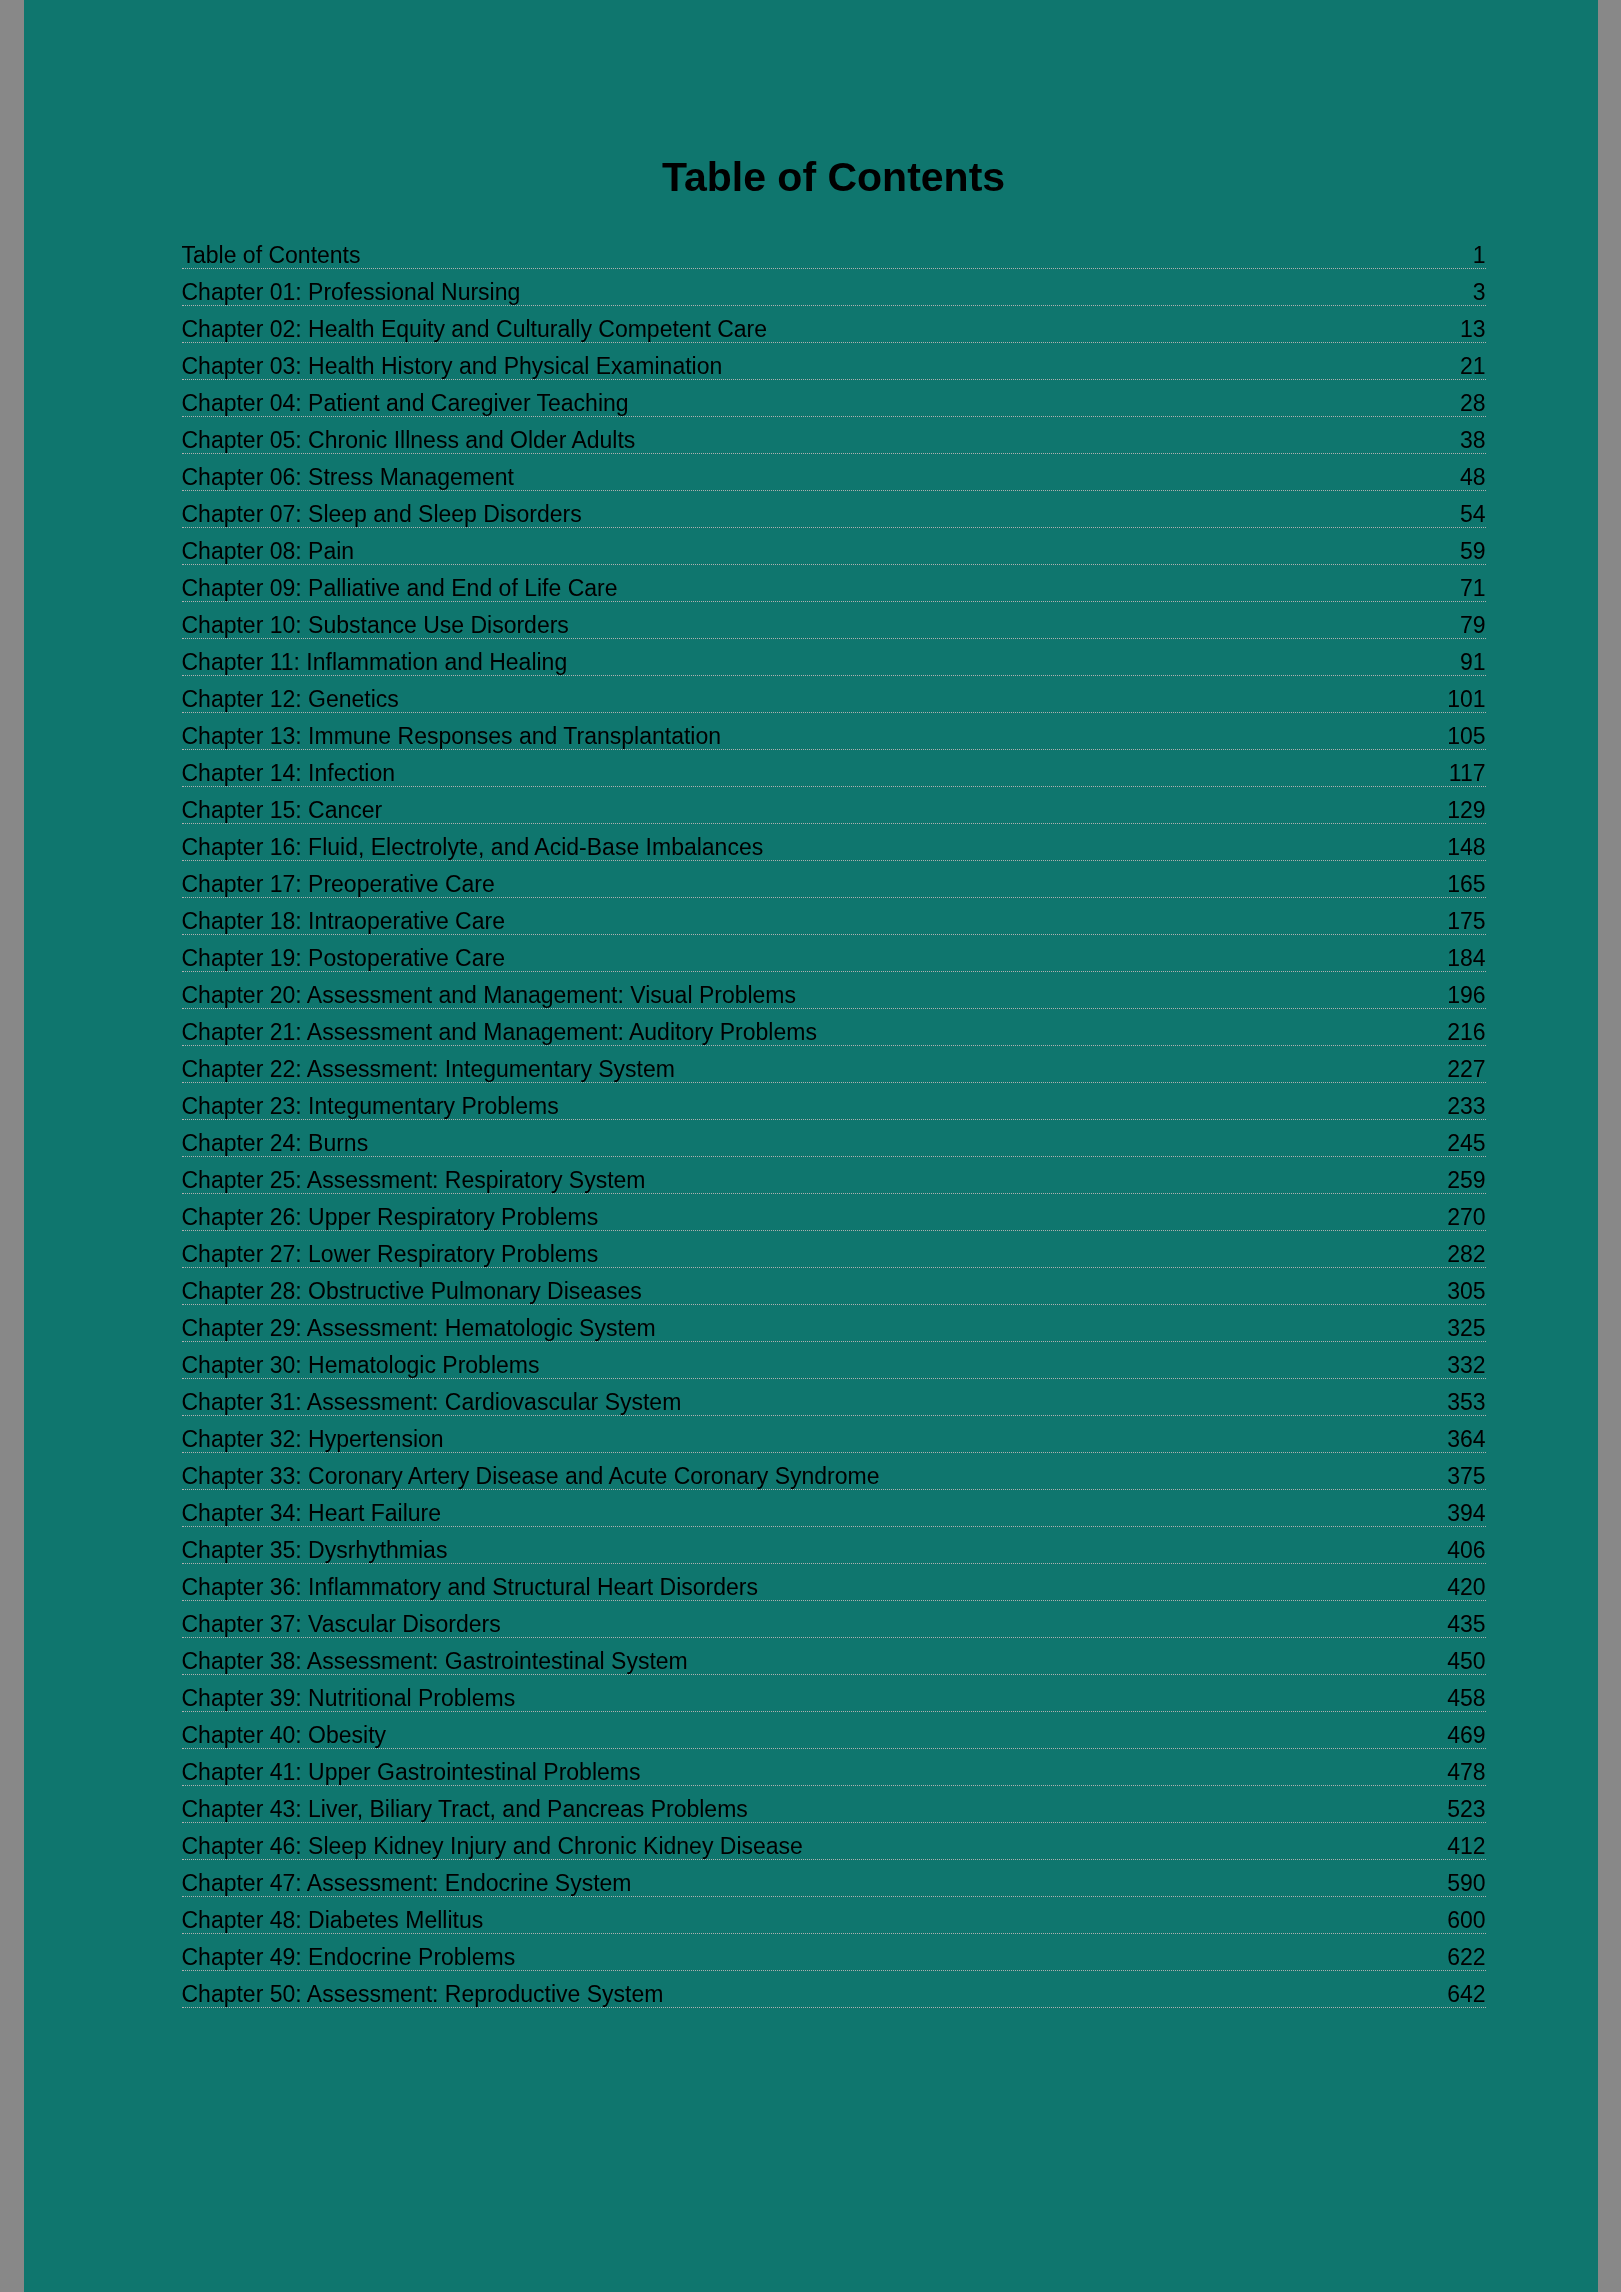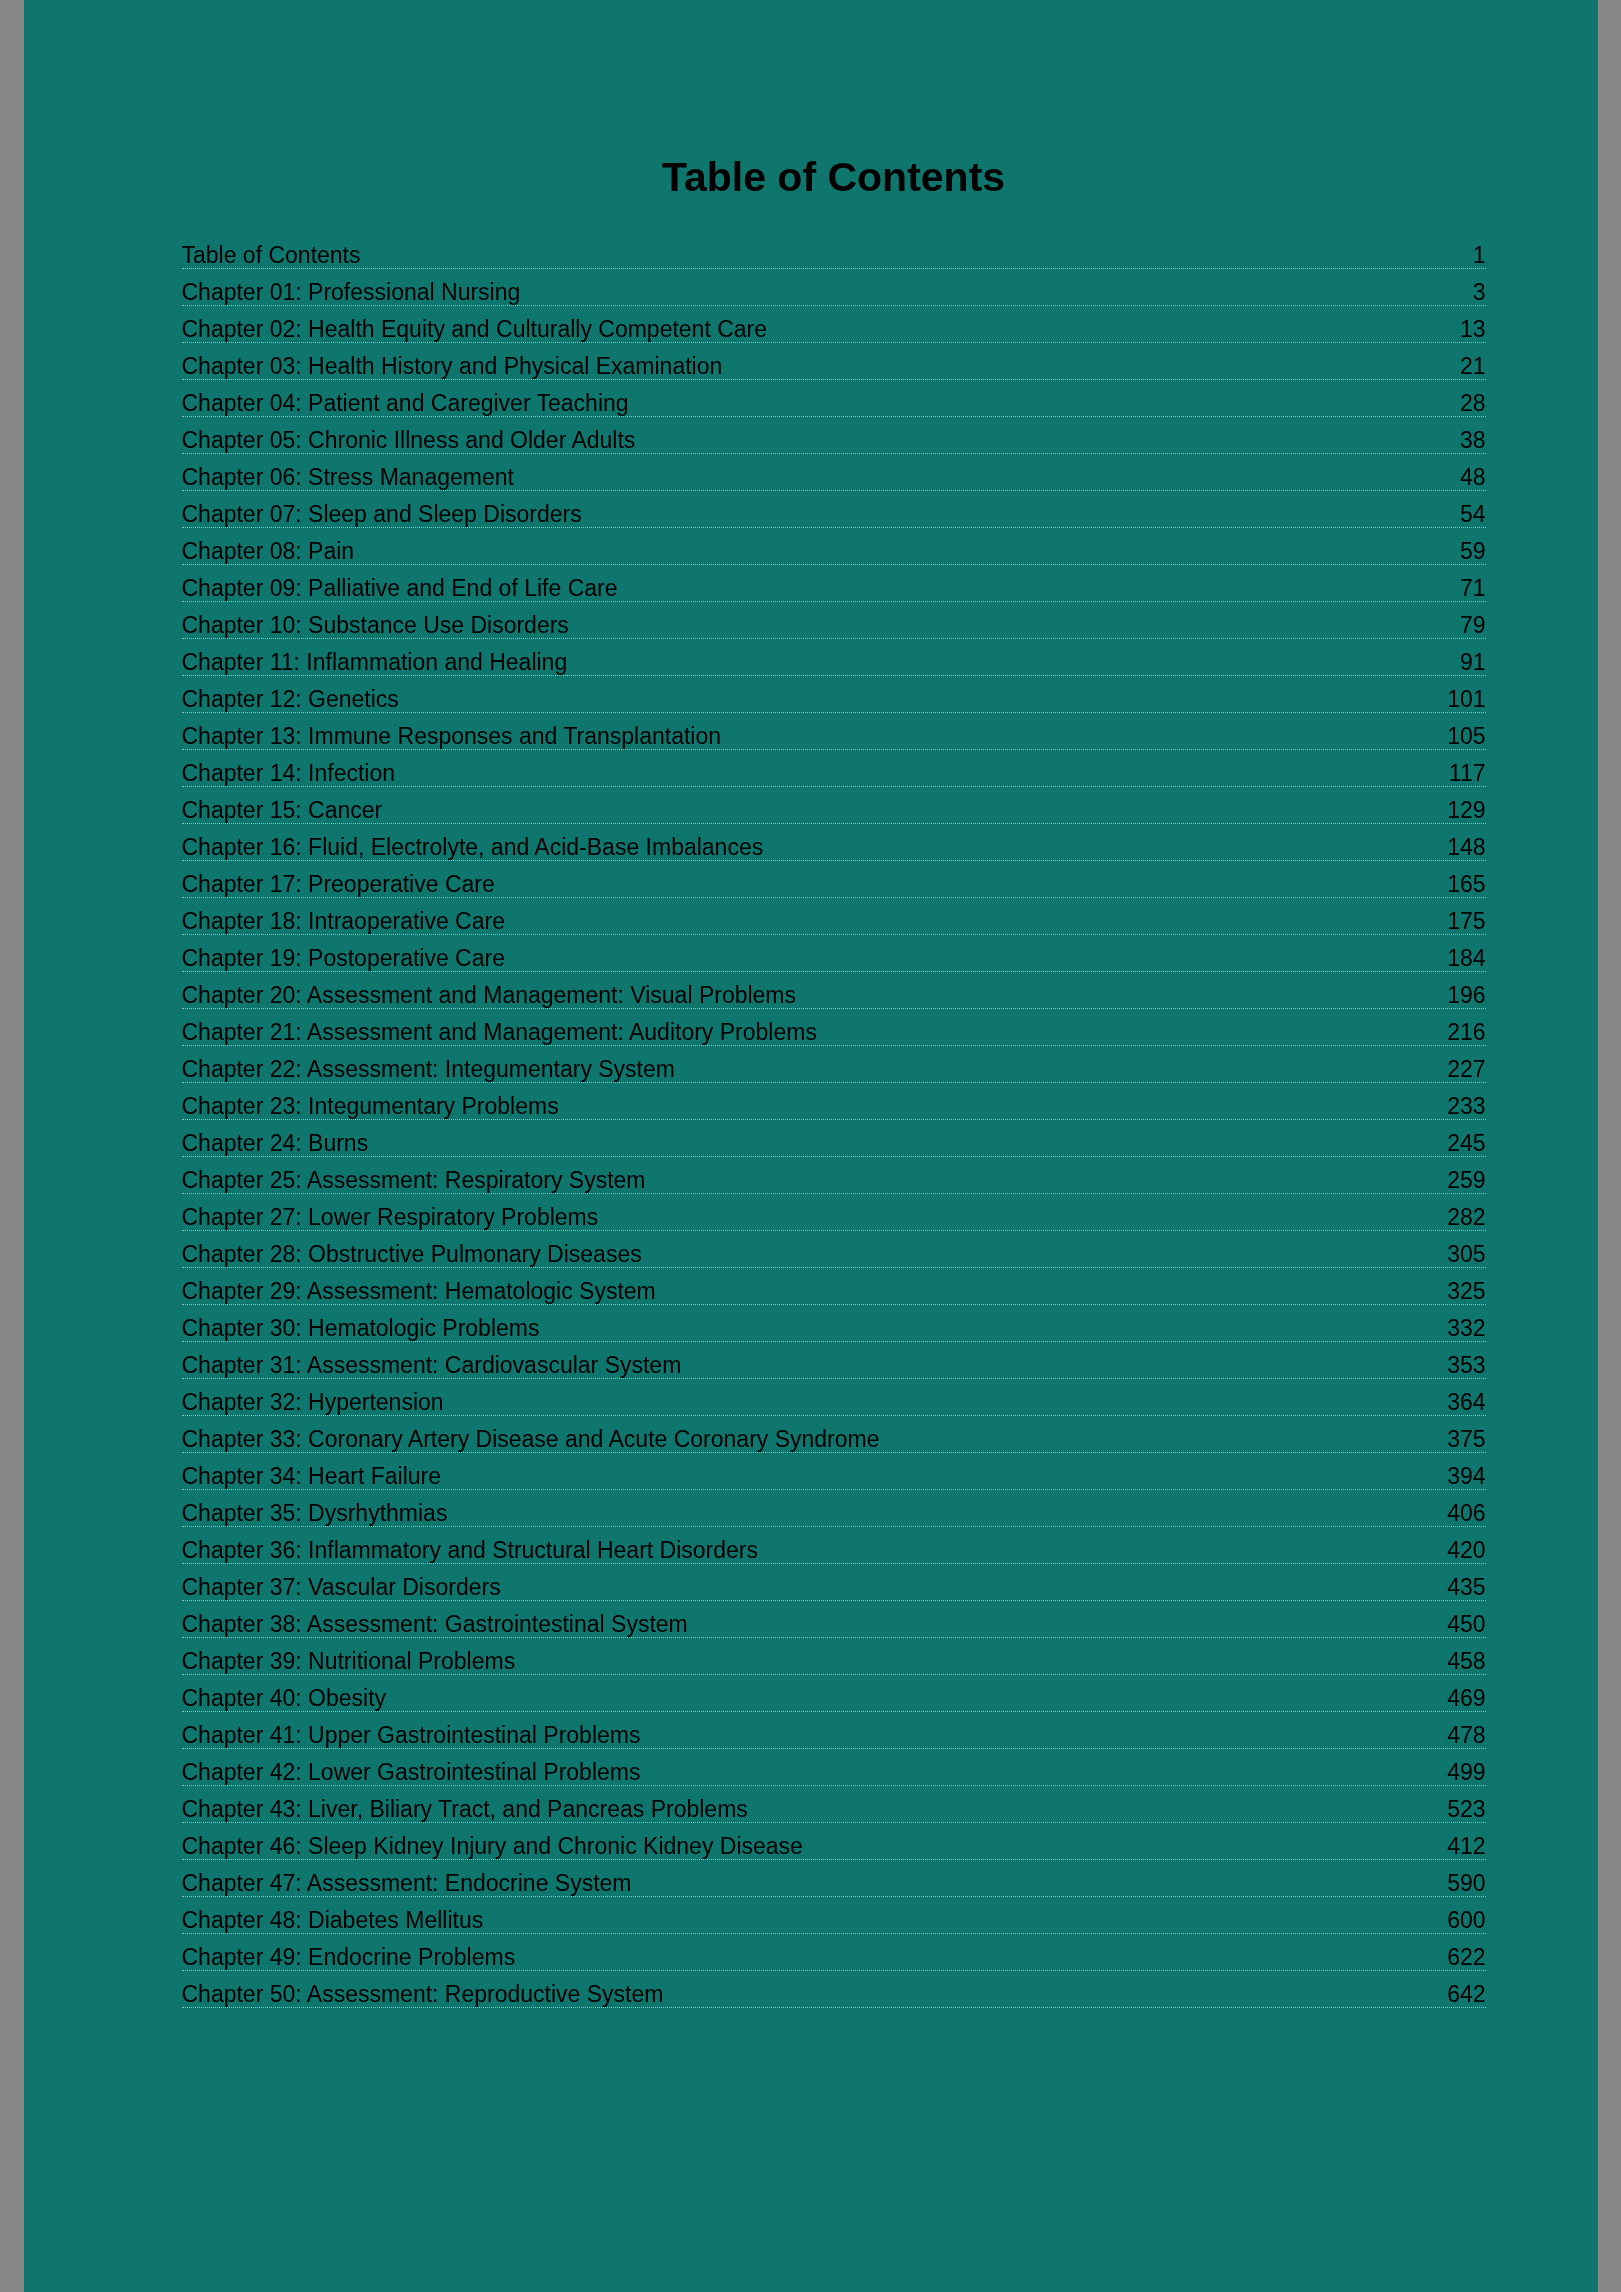--- a/index.html
+++ b/index.html
@@ -187,20 +187,24 @@
   <div class="toc-row">
     <span class="label">Chapter 24: Burns</span>
     <span class="pagenum">245</span>
   </div>
 
   <div class="toc-row">
     <span class="label">Chapter 25: Assessment: Respiratory System</span>
     <span class="pagenum">259</span>
   </div>
 
+  <div class="toc-row">
+    <span class="label">Chapter 26: Upper Respiratory Problems</span>
+    <span class="pagenum">270</span>
+  </div>
 
   <div class="toc-row">
     <span class="label">Chapter 27: Lower Respiratory Problems</span>
     <span class="pagenum">282</span>
   </div>
 
   <div class="toc-row">
     <span class="label">Chapter 28: Obstructive Pulmonary Diseases</span>
     <span class="pagenum">305</span>
   </div>
@@ -263,24 +267,20 @@
   <div class="toc-row">
     <span class="label">Chapter 40: Obesity</span>
     <span class="pagenum">469</span>
   </div>
 
   <div class="toc-row">
     <span class="label">Chapter 41: Upper Gastrointestinal Problems</span>
     <span class="pagenum">478</span>
   </div>
 
-  <div class="toc-row">
-    <span class="label">Chapter 42: Lower Gastrointestinal Problems</span>
-    <span class="pagenum">499</span>
-  </div>
 
   <div class="toc-row">
     <span class="label">Chapter 43: Liver, Biliary Tract, and Pancreas Problems</span>
     <span class="pagenum">523</span>
   </div>
 
 
 
   <div class="toc-row">
     <span class="label">Chapter 46: Sleep Kidney Injury and Chronic Kidney Disease</span>

